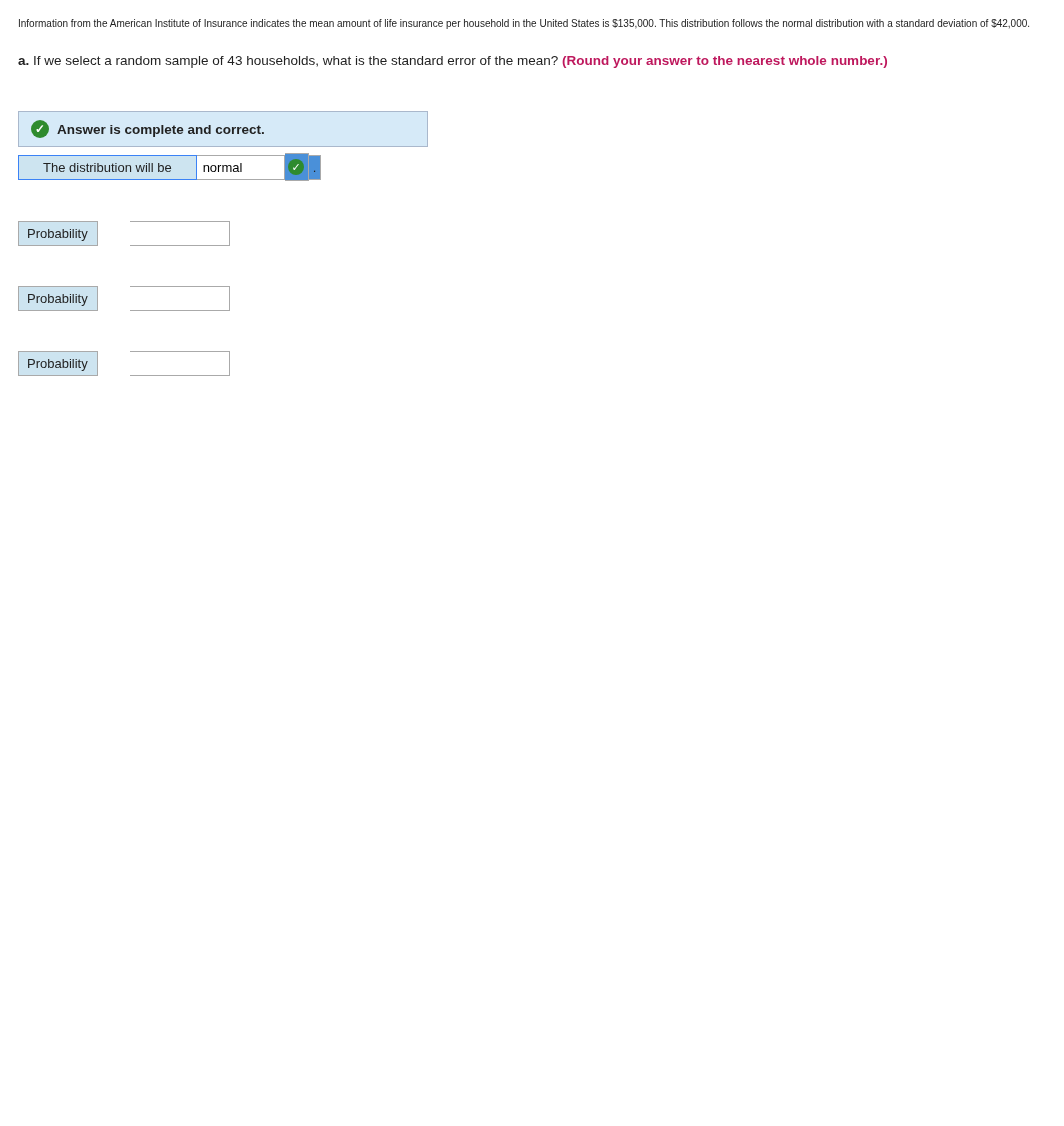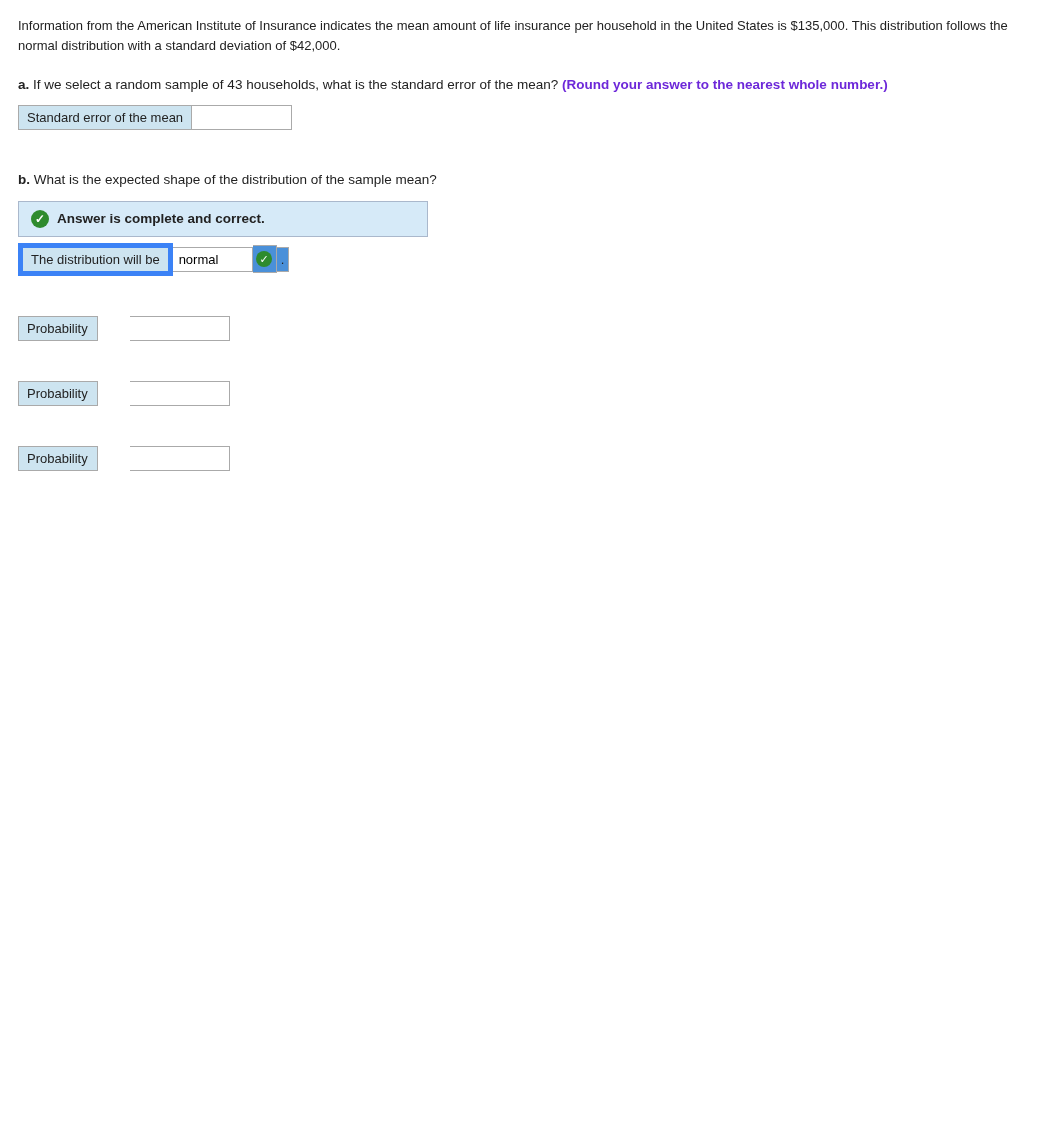--- a/index.html
+++ b/index.html
@@ -5,37 +5,37 @@
     * { box-sizing: border-box; margin: 0; padding: 0; }
     body {
       font-family: Arial, sans-serif;
       font-size: 14px;
       color: #222;
       background: #fff;
       padding: 16px 18px;
       max-width: 1064px;
     }
     .intro-text {
-      font-size: 13px;
+      font-size: 10px;
       line-height: 1.5;
       margin-bottom: 20px;
     }
     .question-block {
       margin-bottom: 40px;
     }
     .question-label {
       font-size: 13.5px;
       line-height: 1.5;
       margin-bottom: 10px;
     }
     .question-label strong {
       font-weight: bold;
     }
     .red-bold {
-      color: #6d28d9;
+      color: #be185d;
       font-weight: bold;
     }
     .input-row {
       display: flex;
       align-items: center;
       margin-top: 8px;
     }
     .input-label-cell {
       background: #cde4f0;
       border: 1px solid #aaa;
@@ -76,31 +76,31 @@
       font-size: 12px;
       flex-shrink: 0;
     }
     .distribution-row {
       display: flex;
       align-items: center;
       gap: 0;
     }
     .dist-label-cell {
       background: #cde4f0;
-      border: 5px solid #3b82f6;
-      padding: 4px 8px;
+      border: 1px solid #3b82f6;
+      padding: 4px 24px;
       font-size: 13px;
       white-space: nowrap;
     }
     .dist-input {
       border: 1px solid #aaa;
       border-left: none;
       padding: 4px 6px;
       font-size: 13px;
-      width: 80px;
+      width: 88px;
       outline: none;
     }
     .dist-check-container {
       border: 1px solid #aaa;
       border-left: none;
       background: #4a90d9;
       display: flex;
       align-items: center;
       justify-content: center;
       width: 24px;
@@ -152,31 +152,23 @@
 <body>
 
 <p class="intro-text">Information from the American Institute of Insurance indicates the mean amount of life insurance per household in the United States is $135,000. This distribution follows the normal distribution with a standard deviation of $42,000.</p>
 
 <div class="question-block">
   <p class="question-label">
     <strong>a.</strong>
     <span> </span><span>If we select a random sample of 43 households, what is the standard error of the mean?</span>
     <span class="red-bold">(Round your answer to the nearest whole number.)</span>
   </p>
-  <div class="input-row">
-    <span class="input-label-cell">Standard error of the mean</span>
-    <input class="input-field" type="text" value="" style="">
-  </div>
-</div>
-
-<div class="question-block">
-  <p class="question-label">
-    <strong>b.</strong>
-    <span> </span><span>What is the expected shape of the distribution of the sample mean?</span>
-  </p>
+</div>
+
+<div class="question-block">
   <div class="answer-correct-banner">
     <span class="check-icon">✓</span>
     <span>Answer is complete and correct.</span>
   </div>
   <div class="distribution-row">
     <span class="dist-label-cell">The distribution will be</span>
     <input class="dist-input" type="text" value="normal" style="">
     <div class="dist-check-container">
       <span class="dist-check-icon">✓</span>
     </div>

